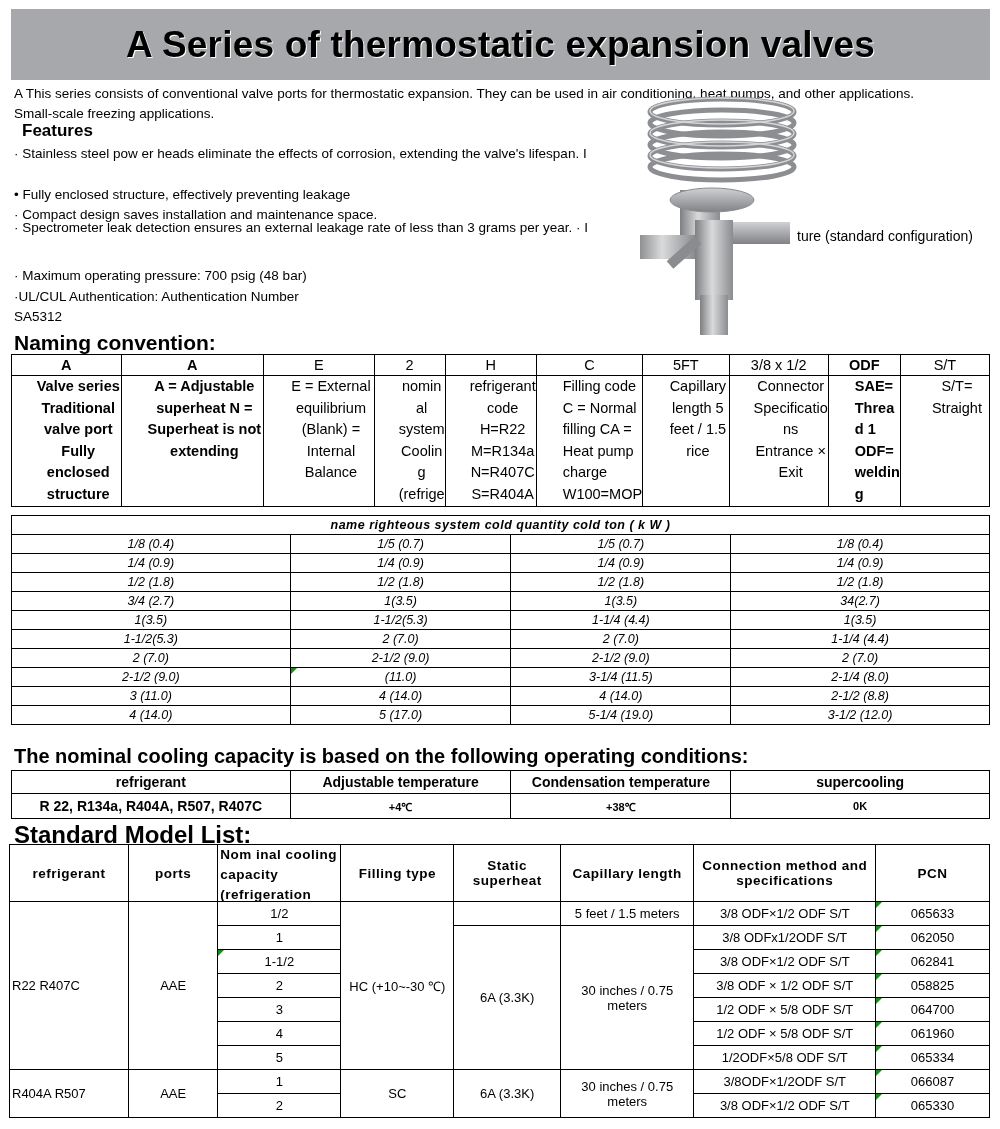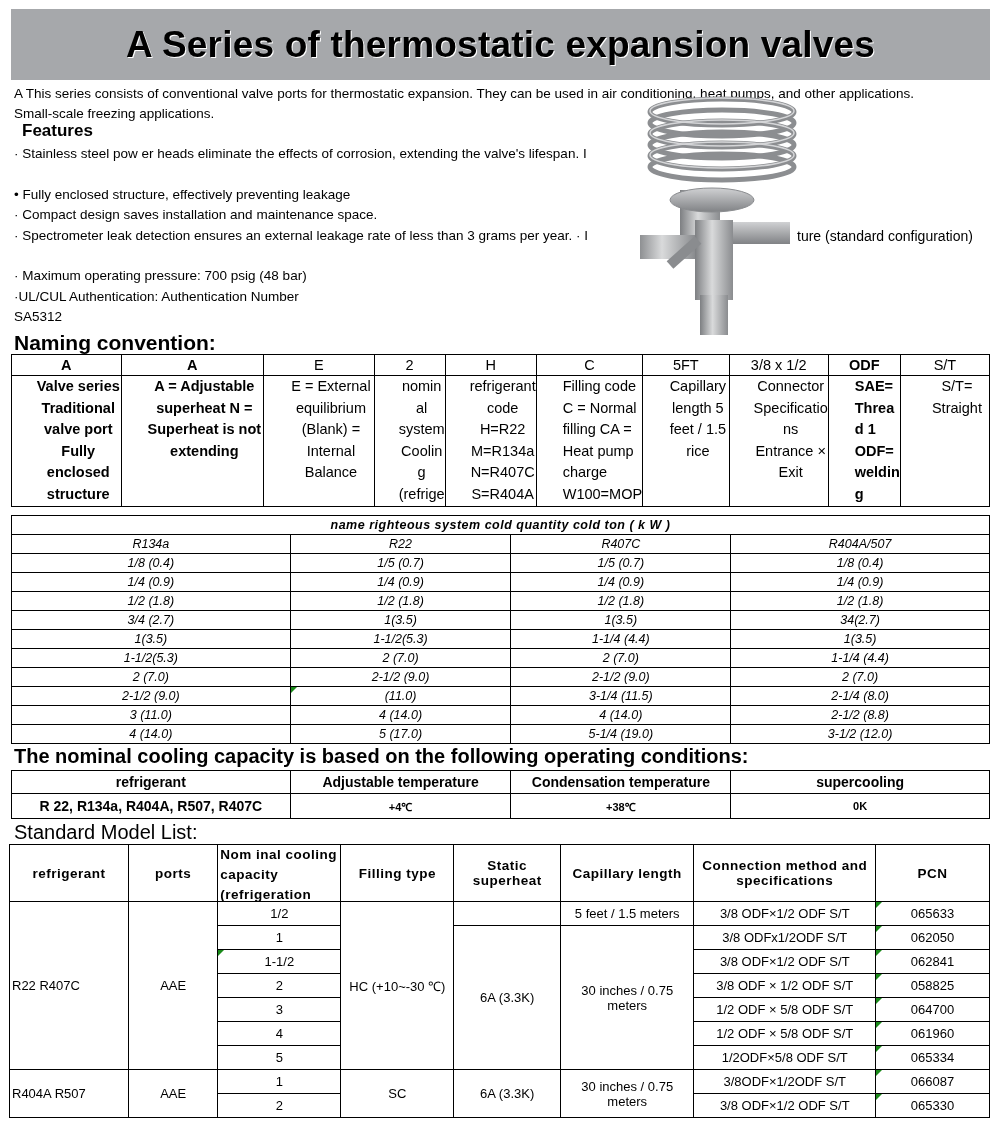--- a/index.html
+++ b/index.html
@@ -32,21 +32,21 @@
   #cooling td { height: 18px; text-align: center; font-style: italic; }
   #cooling .title td { font-weight: bold; letter-spacing: 0.5px; }
 
   .cond-title { position: absolute; left: 14px; top: 745px; font-size: 20px; font-weight: bold; white-space: nowrap; }
   #cond { left: 11px; top: 770px; width: 979px; font-size: 14px; }
   #cond td { text-align: center; font-weight: bold; }
   #cond .r1 td { height: 22px; }
   #cond .r2 td { height: 24px; }
   #cond .r2 td.small { font-size: 11px; }
 
-  .std-title { position: absolute; left: 14px; top: 821px; font-size: 20px; font-weight: normal; }
+  .std-title { position: absolute; left: 14px; top: 821px; font-size: 24px; font-weight: bold; }
   #models { left: 9px; top: 844px; width: 981px; font-size: 13px; }
   #models th { font-weight: bold; font-size: 13.5px; letter-spacing: 0.5px; height: 56px; }
   #models th.wrap { text-align: left; vertical-align: top; padding-left: 2px; line-height: 20px; overflow: hidden; }
   #models td { text-align: center; height: 23px; }
   #models td.left { text-align: left; padding-left: 2px; }
   .mark { position: relative; }
   .mark::before { content: ""; position: absolute; left: 0; top: 0; width: 0; height: 0;
                   border-top: 6px solid #1a8a1a; border-right: 6px solid transparent; }
 </style>
 </head>
@@ -55,21 +55,21 @@
 <div class="banner">
   <h1>A Series of thermostatic expansion valves</h1>
 </div>
 
 <div class="intro">A This series consists of conventional valve ports for thermostatic expansion. They can be used in air conditioning, heat pumps, and other applications. Small-scale freezing applications.</div>
 
 <div class="features-title">Features</div>
 <div class="feat" style="top:146px">· Stainless steel pow er heads eliminate the effects of corrosion, extending the valve's lifespan. I</div>
 <div class="feat" style="top:187px">• Fully enclosed structure, effectively preventing leakage</div>
 <div class="feat" style="top:207px">· Compact design saves installation and maintenance space.</div>
-<div class="feat" style="top:228px">· Spectrometer leak detection ensures an external leakage rate of less than 3 grams per year. · I</div>
+<div class="feat" style="top:220px">· Spectrometer leak detection ensures an external leakage rate of less than 3 grams per year. · I</div>
 <div class="feat" style="top:228px; left:797px; font-size:14px">ture (standard configuration)</div>
 <div class="feat" style="top:268px">· Maximum operating pressure: 700 psig (48 bar)</div>
 <div class="feat" style="top:289px">·UL/CUL Authentication: Authentication Number</div>
 <div class="feat" style="top:309px">SA5312</div>
 
 <svg class="valve-img" viewBox="0 0 350 250">
   <defs>
     <linearGradient id="metal" x1="0" x2="1" y1="0" y2="0">
       <stop offset="0" stop-color="#7d7f82"></stop>
       <stop offset="0.45" stop-color="#d9dadb"></stop>
@@ -207,26 +207,20 @@
   <colgroup>
       <col style="width:279px">
       <col style="width:221px">
       <col style="width:220px">
       <col style="width:259px">
     </colgroup>
   <tbody>
       <tr class="title">
         <td colspan="4">name righteous system cold quantity cold ton ( k W )</td>
       </tr>
-  <tr>
-    <td>R134a</td>
-    <td>R22</td>
-    <td>R407C</td>
-    <td>R404A/507</td>
-  </tr>
   </tbody>
     <tbody id="cooling-body">
       <tr>
         <td>1/8 (0.4)</td>
         <td>1/5 (0.7)</td>
         <td>1/5 (0.7)</td>
         <td>1/8 (0.4)</td>
       </tr>
       <tr>
         <td>1/4 (0.9)</td>

